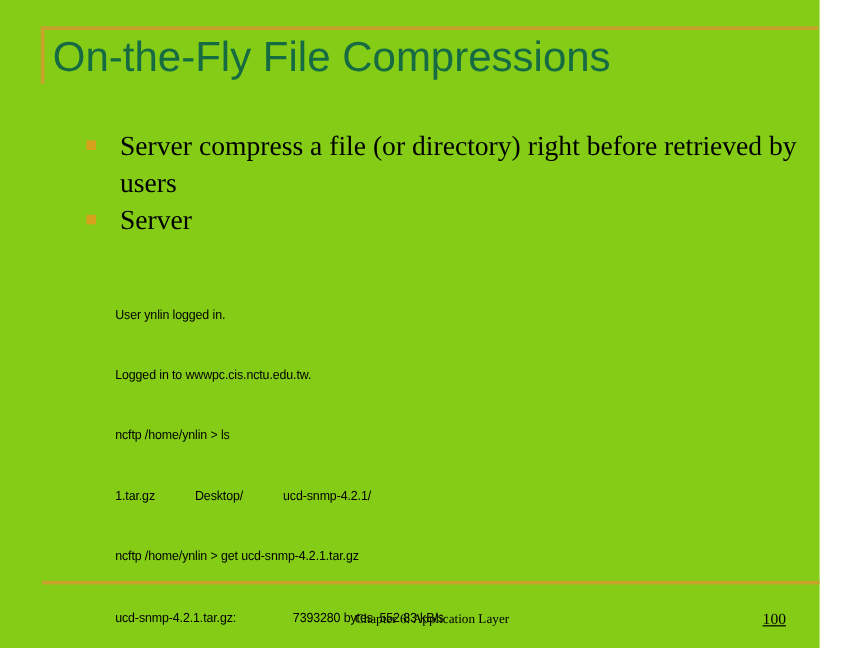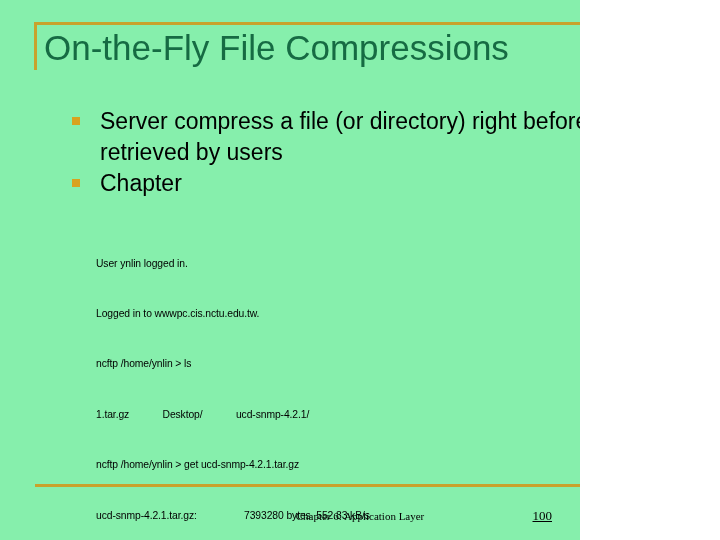--- a/index.html
+++ b/index.html
@@ -6,23 +6,23 @@
   html, body {
     margin: 0;
     padding: 0;
     background: #ffffff;
   }
   body {
     font-family: "Liberation Sans", sans-serif;
   }
   #slide {
     position: relative;
-    width: 580px;
+    width: 683px;
     height: 540px;
-    background: #86efac;
+    background: #84cc16;
     overflow: hidden;
   }
 
   
   #title-rule-horizontal {
     position: absolute;
     left: 34px;
     top: 22px;
     width: 648px;
     height: 3px;
@@ -59,21 +59,21 @@
     top: 106px;
     width: 600px;
     margin: 0;
     padding: 0;
     list-style: none;
   }
   .bullet-item {
     position: relative;
     padding-left: 30px;
     color: #000000;
-    font-family: Liberation Sans, sans-serif;
+    font-family: Liberation Serif, serif;
     font-size: 23px;
     line-height: 31px;
     margin-bottom: 0px;
   }
   .bullet-marker {
     position: absolute;
     left: 2px;
     top: 11px;
     width: 8px;
     height: 8px;
@@ -145,21 +145,21 @@
 
   <div id="slide-title">On-the-Fly File Compressions</div>
 
   <ul id="bullet-list">
     <li class="bullet-item">
       <span class="bullet-marker"></span>
       <span class="bullet-text">Server compress a file (or directory) right before retrieved by users</span>
     </li>
     <li class="bullet-item">
       <span class="bullet-marker"></span>
-      <span class="bullet-text">Chapter</span>
+      <span class="bullet-text">Server</span>
     </li>
   </ul>
 
   <div id="terminal-block">
     <span class="term-line">User ynlin logged in.</span>
     <span class="term-line">Logged in to wwwpc.cis.nctu.edu.tw.</span>
     <span class="term-line">ncftp /home/ynlin &gt; ls</span>
     <span class="term-line">1.tar.gz            Desktop/            ucd-snmp-4.2.1/</span>
     <span class="term-line">ncftp /home/ynlin &gt; get ucd-snmp-4.2.1.tar.gz</span>
     <span class="term-line">ucd-snmp-4.2.1.tar.gz:                 7393280 bytes  552.83 kB/s</span>

